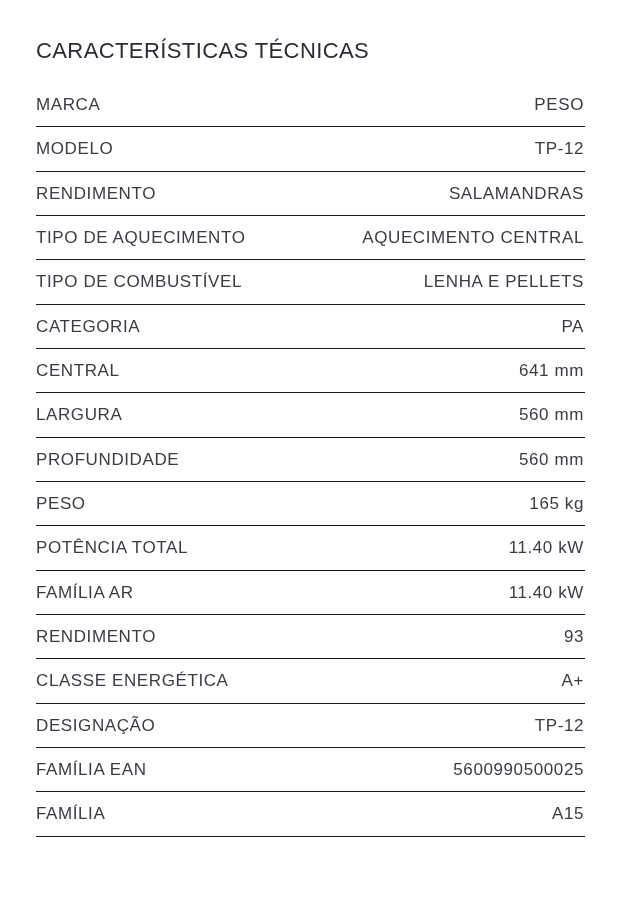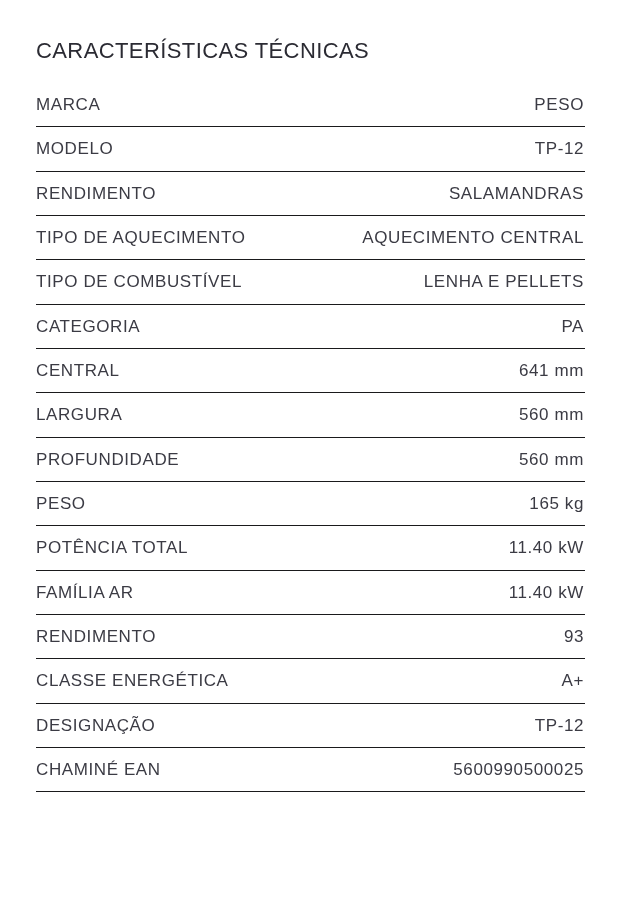--- a/index.html
+++ b/index.html
@@ -128,18 +128,22 @@
     <span class="spec-label">CLASSE ENERGÉTICA</span>
     <span class="spec-value">A+</span>
   </div>
 
   <div class="spec-row">
     <span class="spec-label">DESIGNAÇÃO</span>
     <span class="spec-value">TP-12</span>
   </div>
 
   <div class="spec-row">
-    <span class="spec-label">CHAMINÉ EAN</span>
+    <span class="spec-label">FAMÍLIA EAN</span>
     <span class="spec-value">5600990500025</span>
   </div>
 
+  <div class="spec-row">
+    <span class="spec-label">FAMÍLIA</span>
+    <span class="spec-value">A15</span>
+  </div>
 </div>
 </div>
 
 </body></html>

